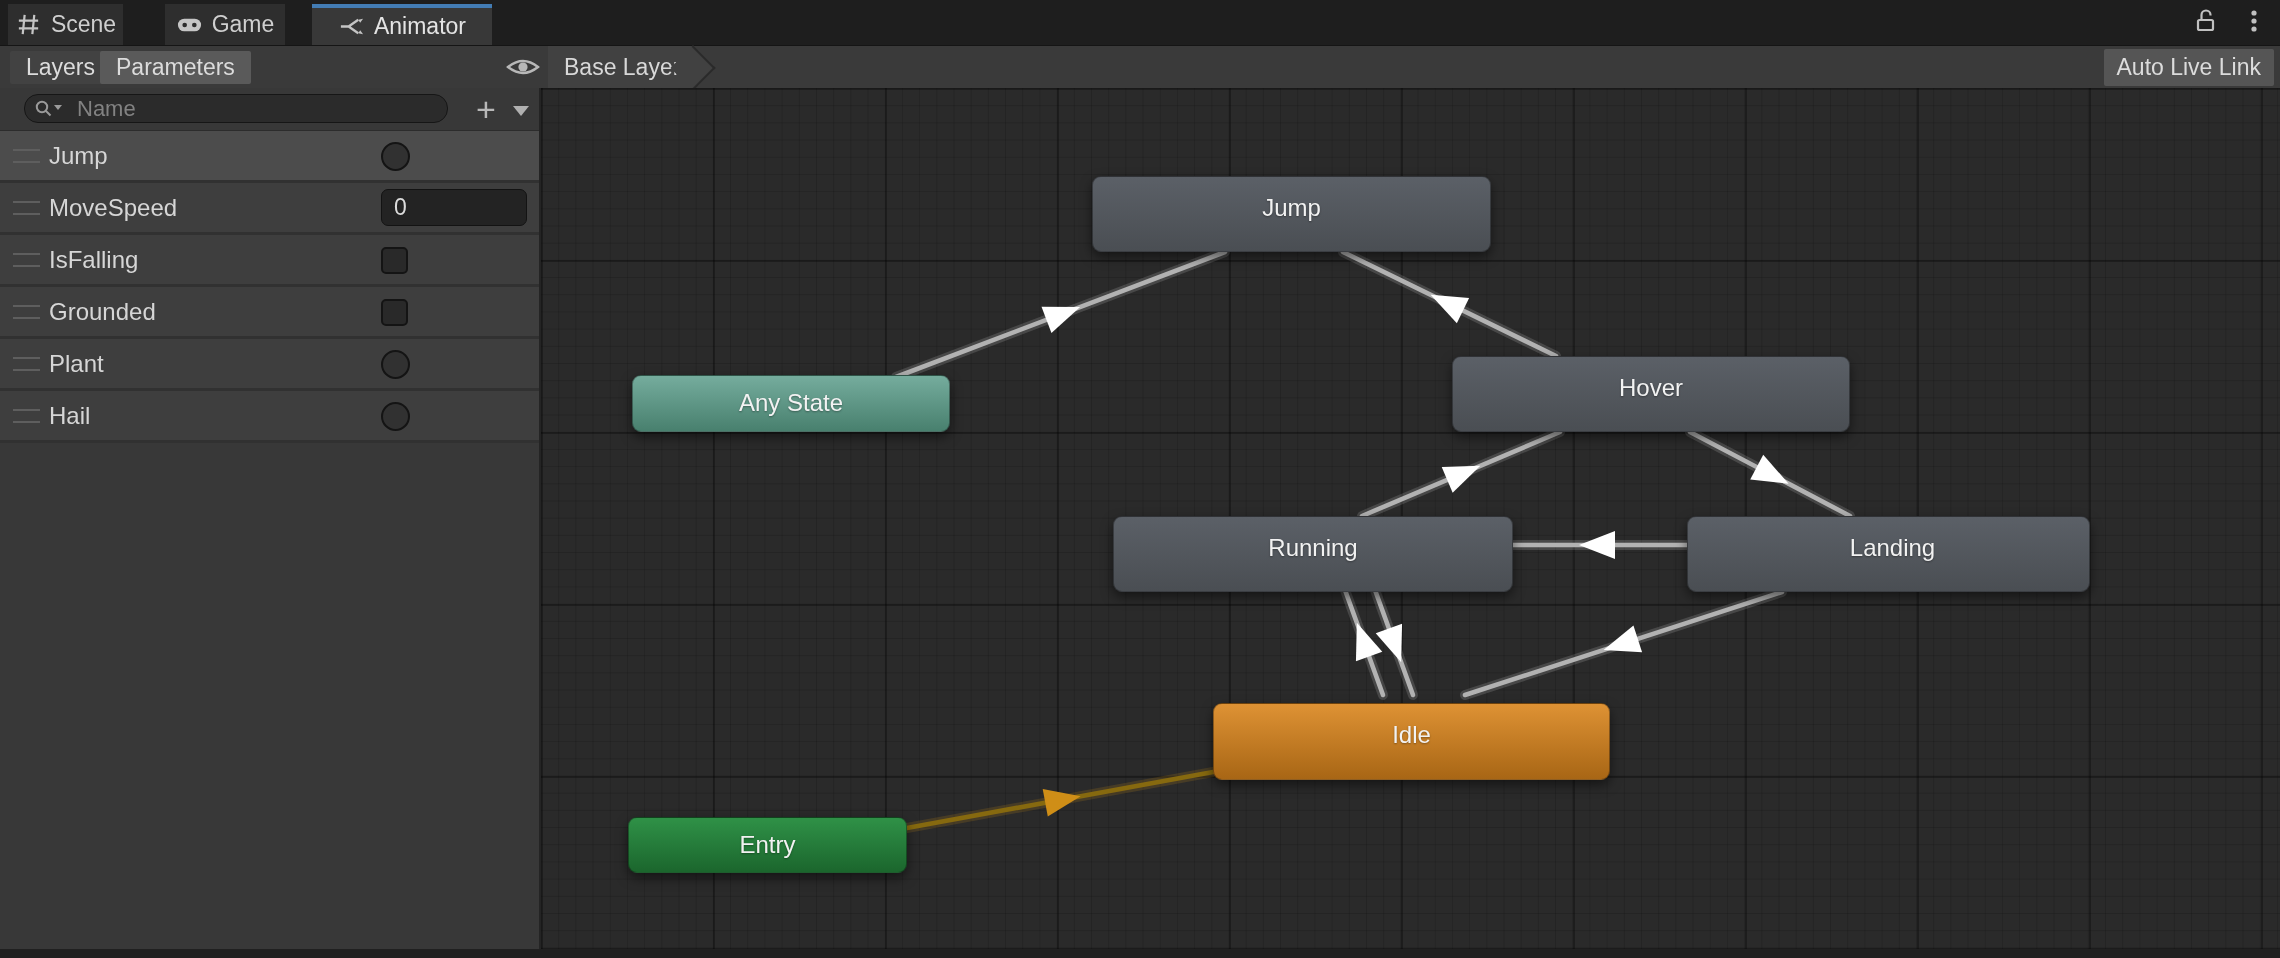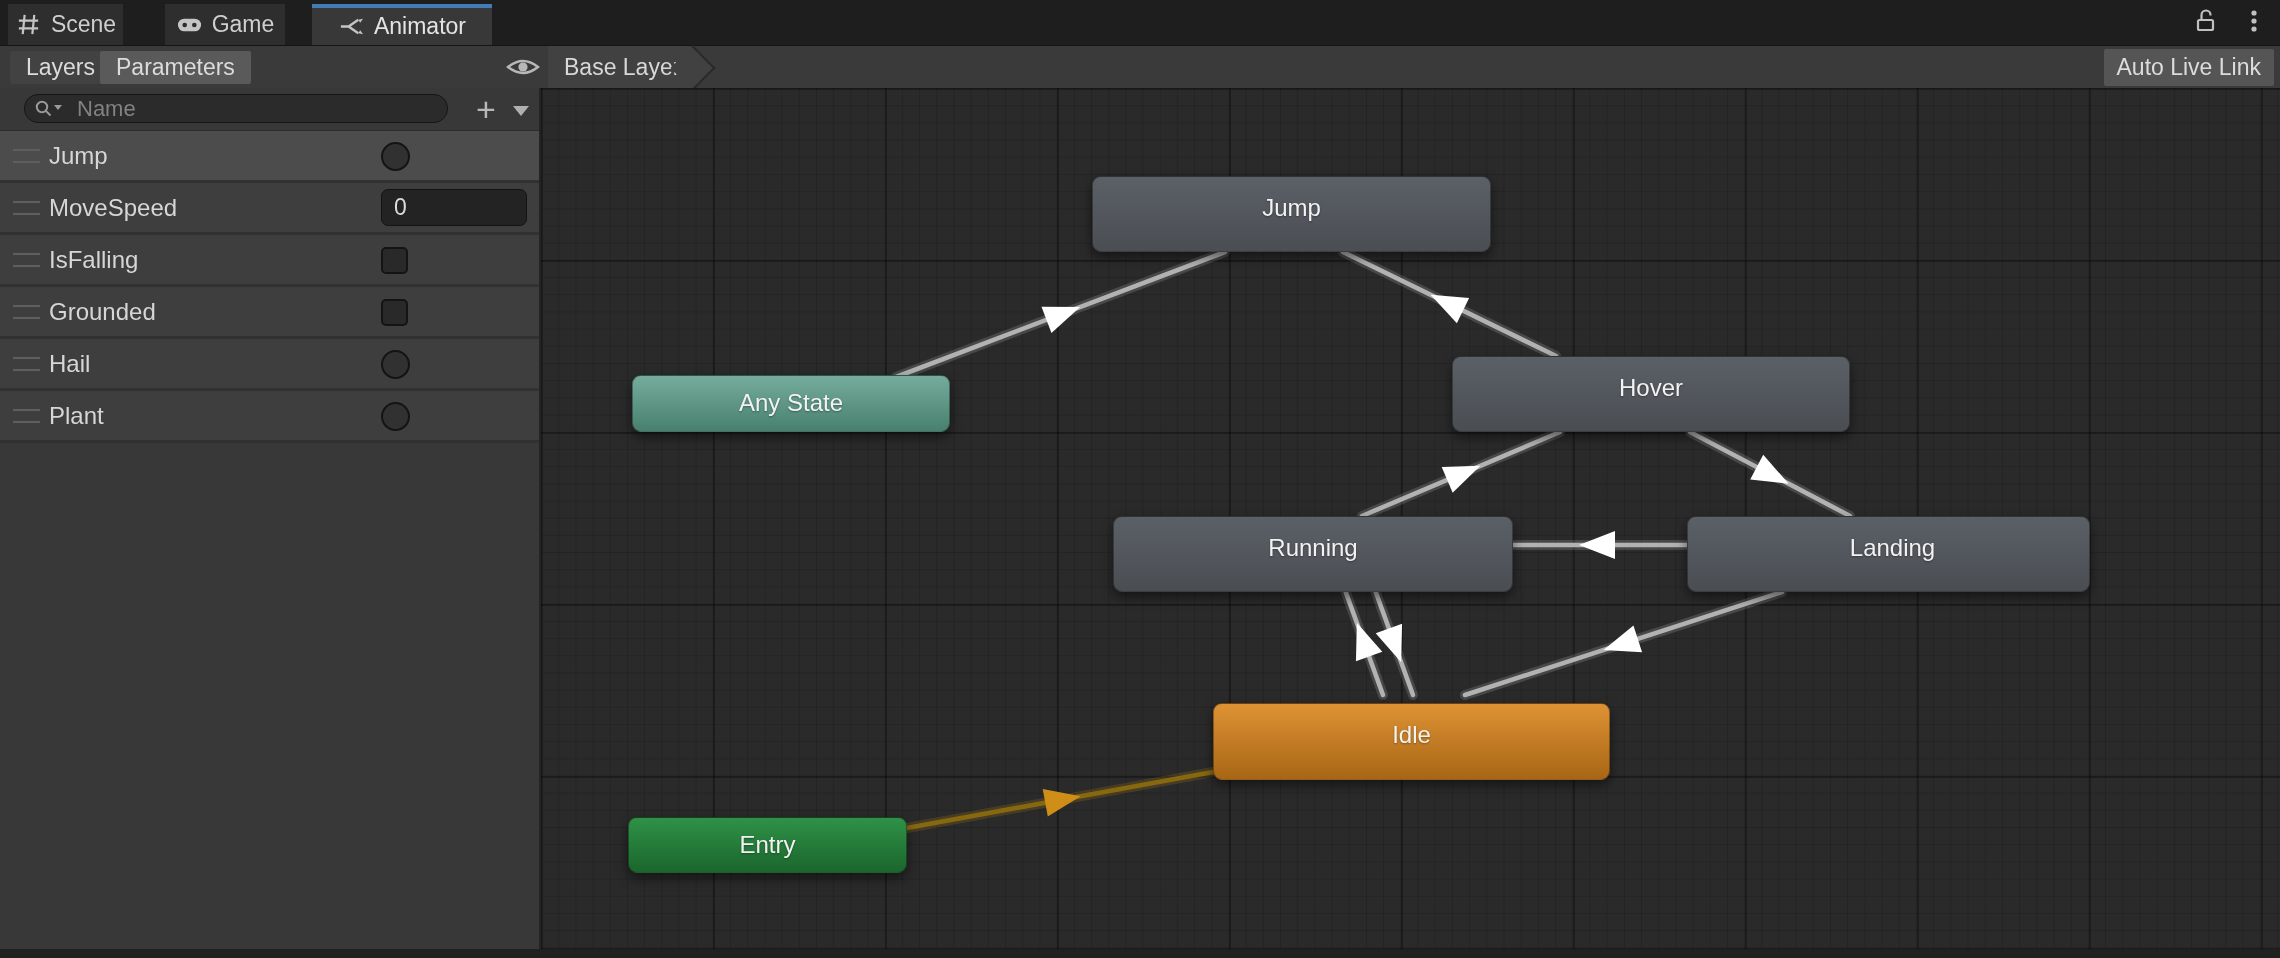--- a/index.html
+++ b/index.html
@@ -178,26 +178,26 @@
           <span class="param-name">IsFalling</span>
           <div class="param-checkbox"></div>
         </div>
         <div class="param-row">
           <span class="drag-handle"></span>
           <span class="param-name">Grounded</span>
           <div class="param-checkbox"></div>
         </div>
         <div class="param-row">
           <span class="drag-handle"></span>
+          <span class="param-name">Plant</span>
+          <div class="trigger-radio"></div>
+        </div>
+        <div class="param-row">
+          <span class="drag-handle"></span>
           <span class="param-name">Hail</span>
-          <div class="trigger-radio"></div>
-        </div>
-        <div class="param-row">
-          <span class="drag-handle"></span>
-          <span class="param-name">Plant</span>
           <div class="trigger-radio"></div>
         </div>
       </div>
   </div>
 
   <div id="graph">
     <svg id="graph-svg" width="1739" height="870">
         <line x1="355" y1="289" x2="684" y2="164" stroke="rgba(255,255,255,0.14)" stroke-width="10" stroke-linecap="round"></line>
         <line x1="355" y1="289" x2="684" y2="164" stroke="#b2b2b2" stroke-width="4.6" stroke-linecap="round"></line>
         <path d="M21 0 L-15 14 L-15 -14 Z" fill="#ffffff" transform="translate(519.5,226.5) rotate(-20.80374741220875)"></path>

